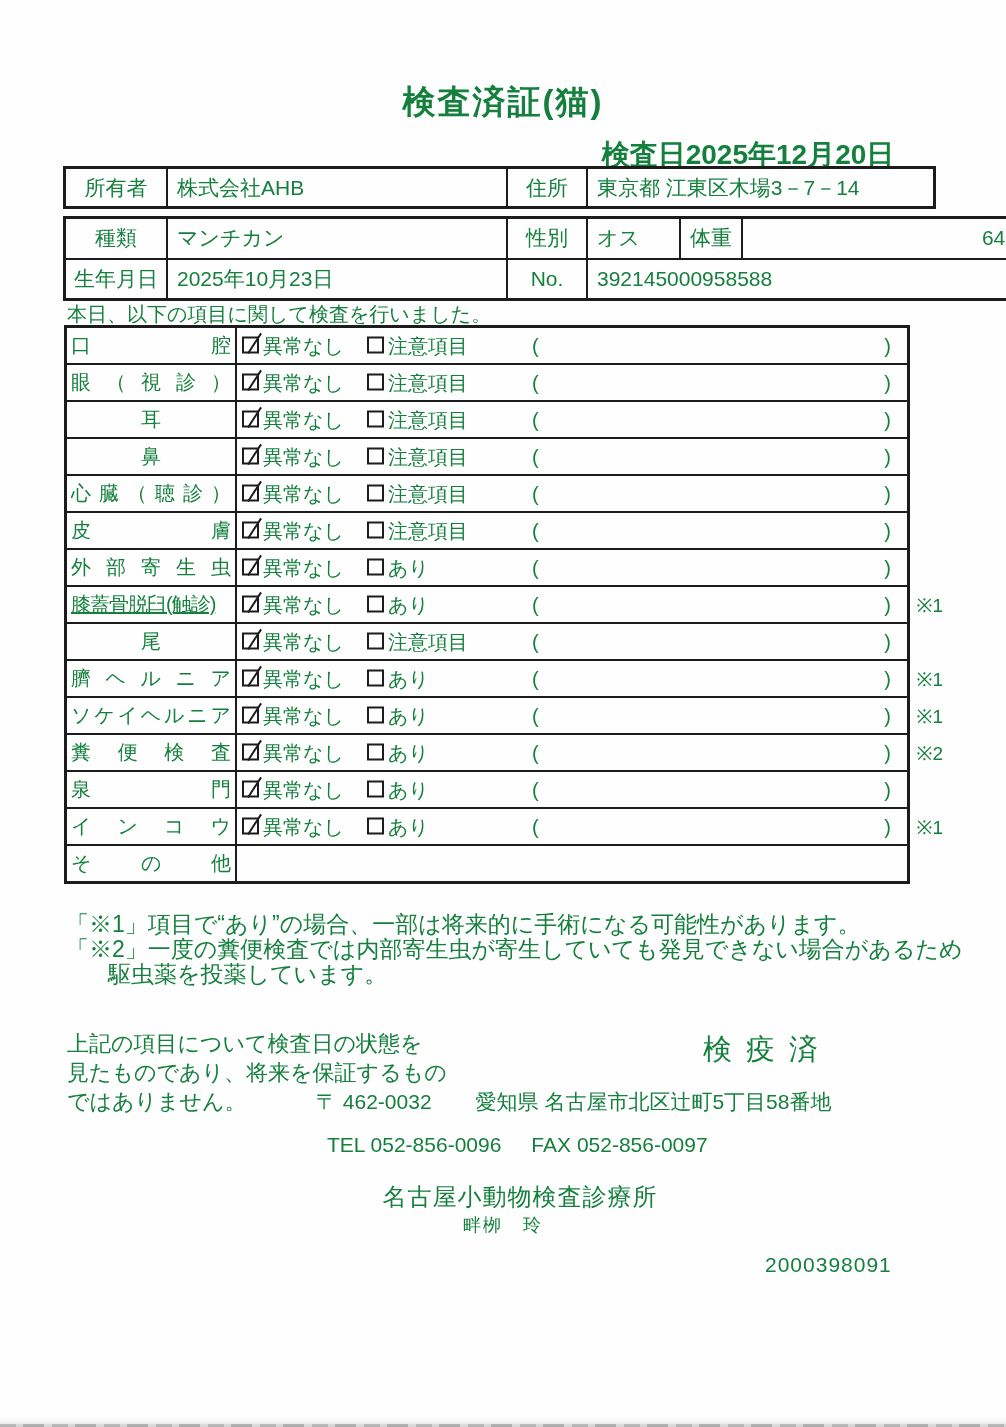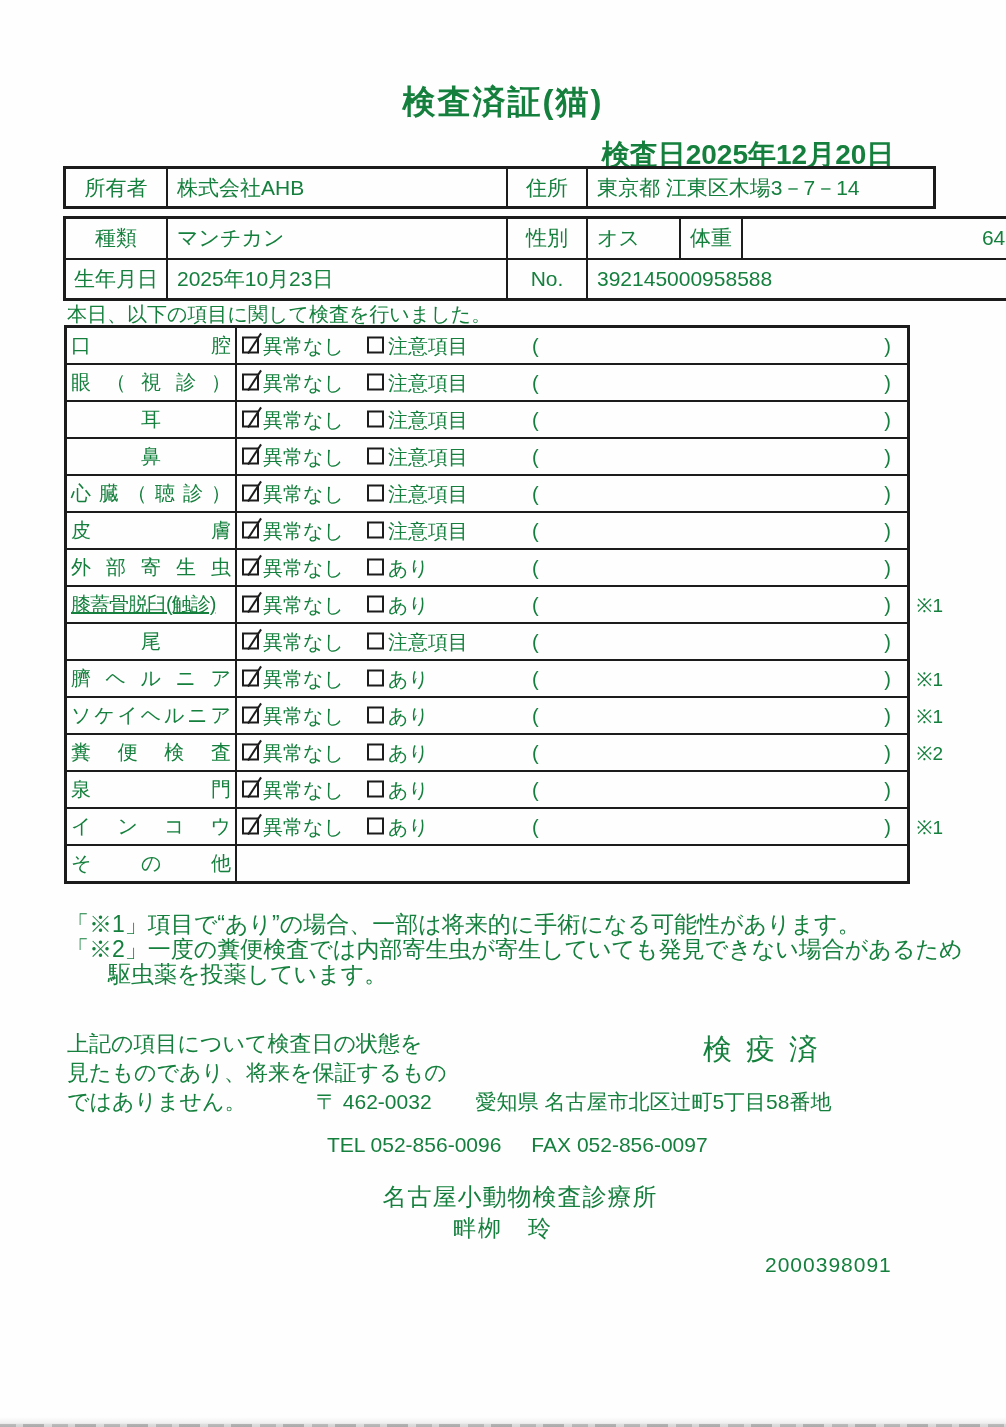--- a/index.html
+++ b/index.html
@@ -60,21 +60,21 @@
 
   .footnotes { position:absolute; top:888px; left:66px; font-size:23px; line-height:25px;margin-top:24px; }
   .footnote-indent { padding-left:42px; }
 
   .disclaimer { position:absolute; top:992px; left:67px; font-size:22px; line-height:29px; white-space:pre-line;margin-top:37px; }
   .stamp { position:absolute; top:1030px; left:703px; font-size:29px; letter-spacing:14px; white-space:nowrap; }
 
   .address-row { position:absolute; top:1088px; left:316px; font-size:21px; display:flex; gap:44px; white-space:nowrap; }
   .tel-row { position:absolute; top:1133px; left:327px; font-size:21px; display:flex; gap:30px; white-space:nowrap; }
   .clinic-name { position:absolute; top:1181px; left:17px; width:100%; text-align:center; font-size:24px; letter-spacing:1px; }
-  .vet-name { position:absolute; top:1213px; left:0; width:100%; text-align:center; font-size:23px; letter-spacing:2px; }
+  .vet-name { position:absolute; top:1213px; left:0; width:100%; text-align:center; font-size:18px; letter-spacing:2px; }
   .serial { position:absolute; top:1253px; left:765px; font-size:21px; letter-spacing:1px; }
 
   .scan-edge {
     position:absolute; left:0; right:0; bottom:0; height:10px;
     background:linear-gradient(to bottom, rgba(0,0,0,0) 0%, rgba(0,0,0,0.05) 55%, rgba(0,0,0,0.16) 100%);
   }
   .scan-edge::after {
     content:""; position:absolute; bottom:0; left:0; right:0; height:3px; opacity:.5;
     background:repeating-linear-gradient(90deg,#8f8f8f 0 16px,#cfcfcf 16px 23px,#7e7e7e 23px 44px,#d6d6d6 44px 52px);
   }

